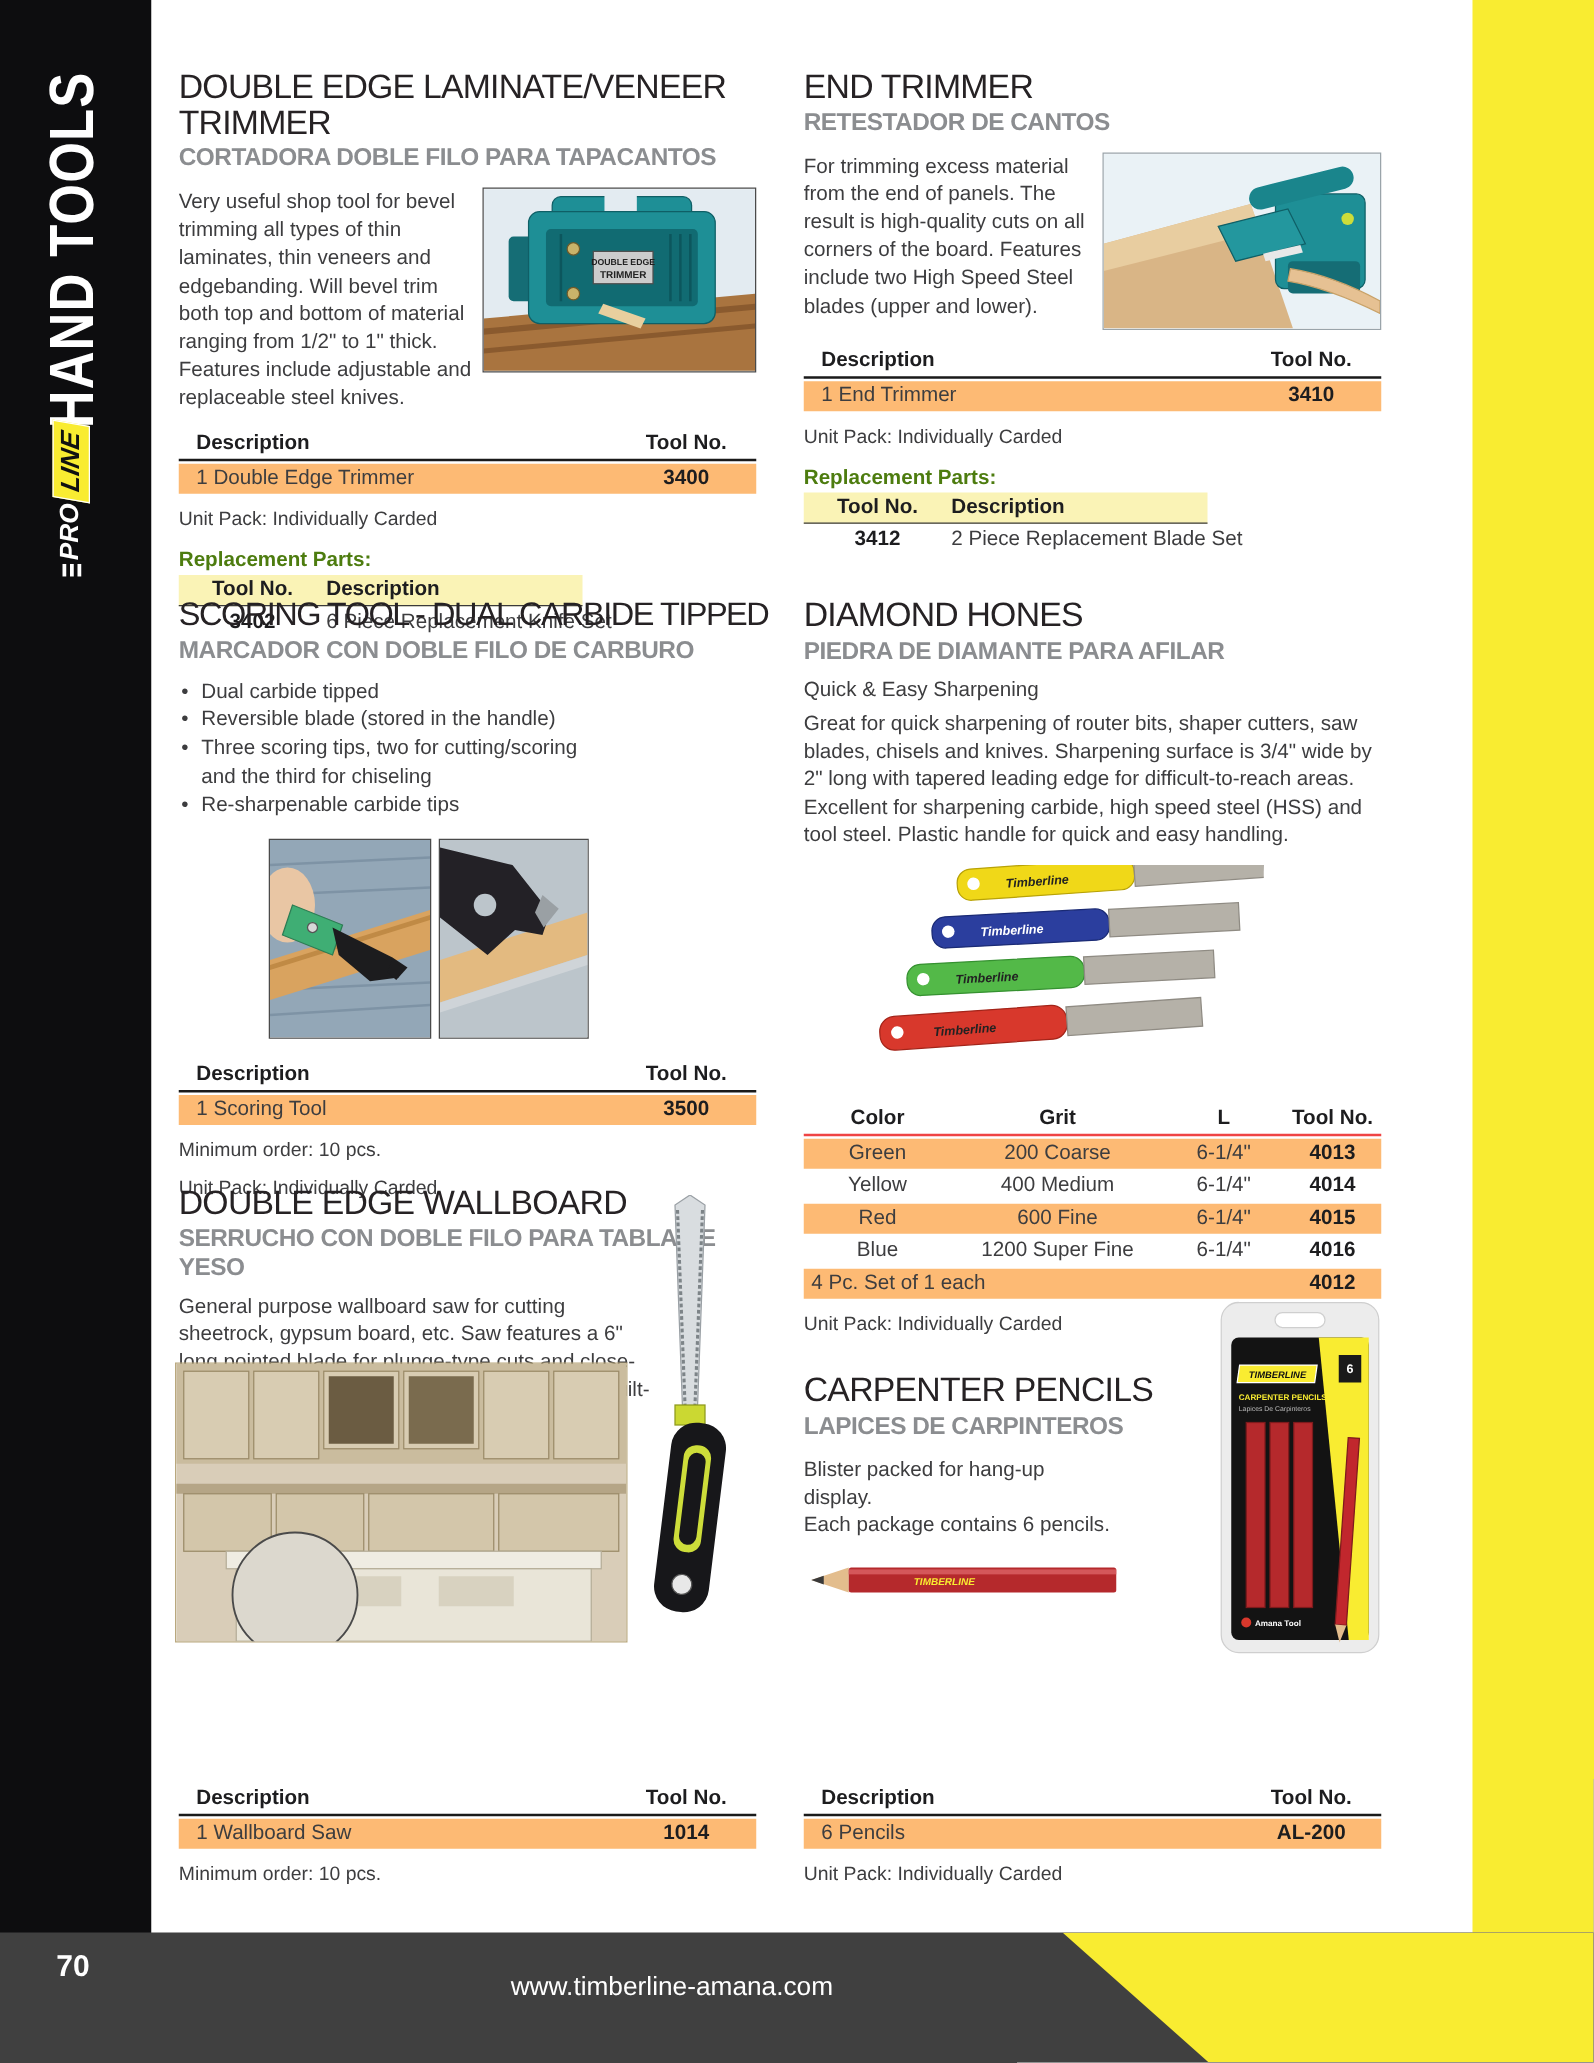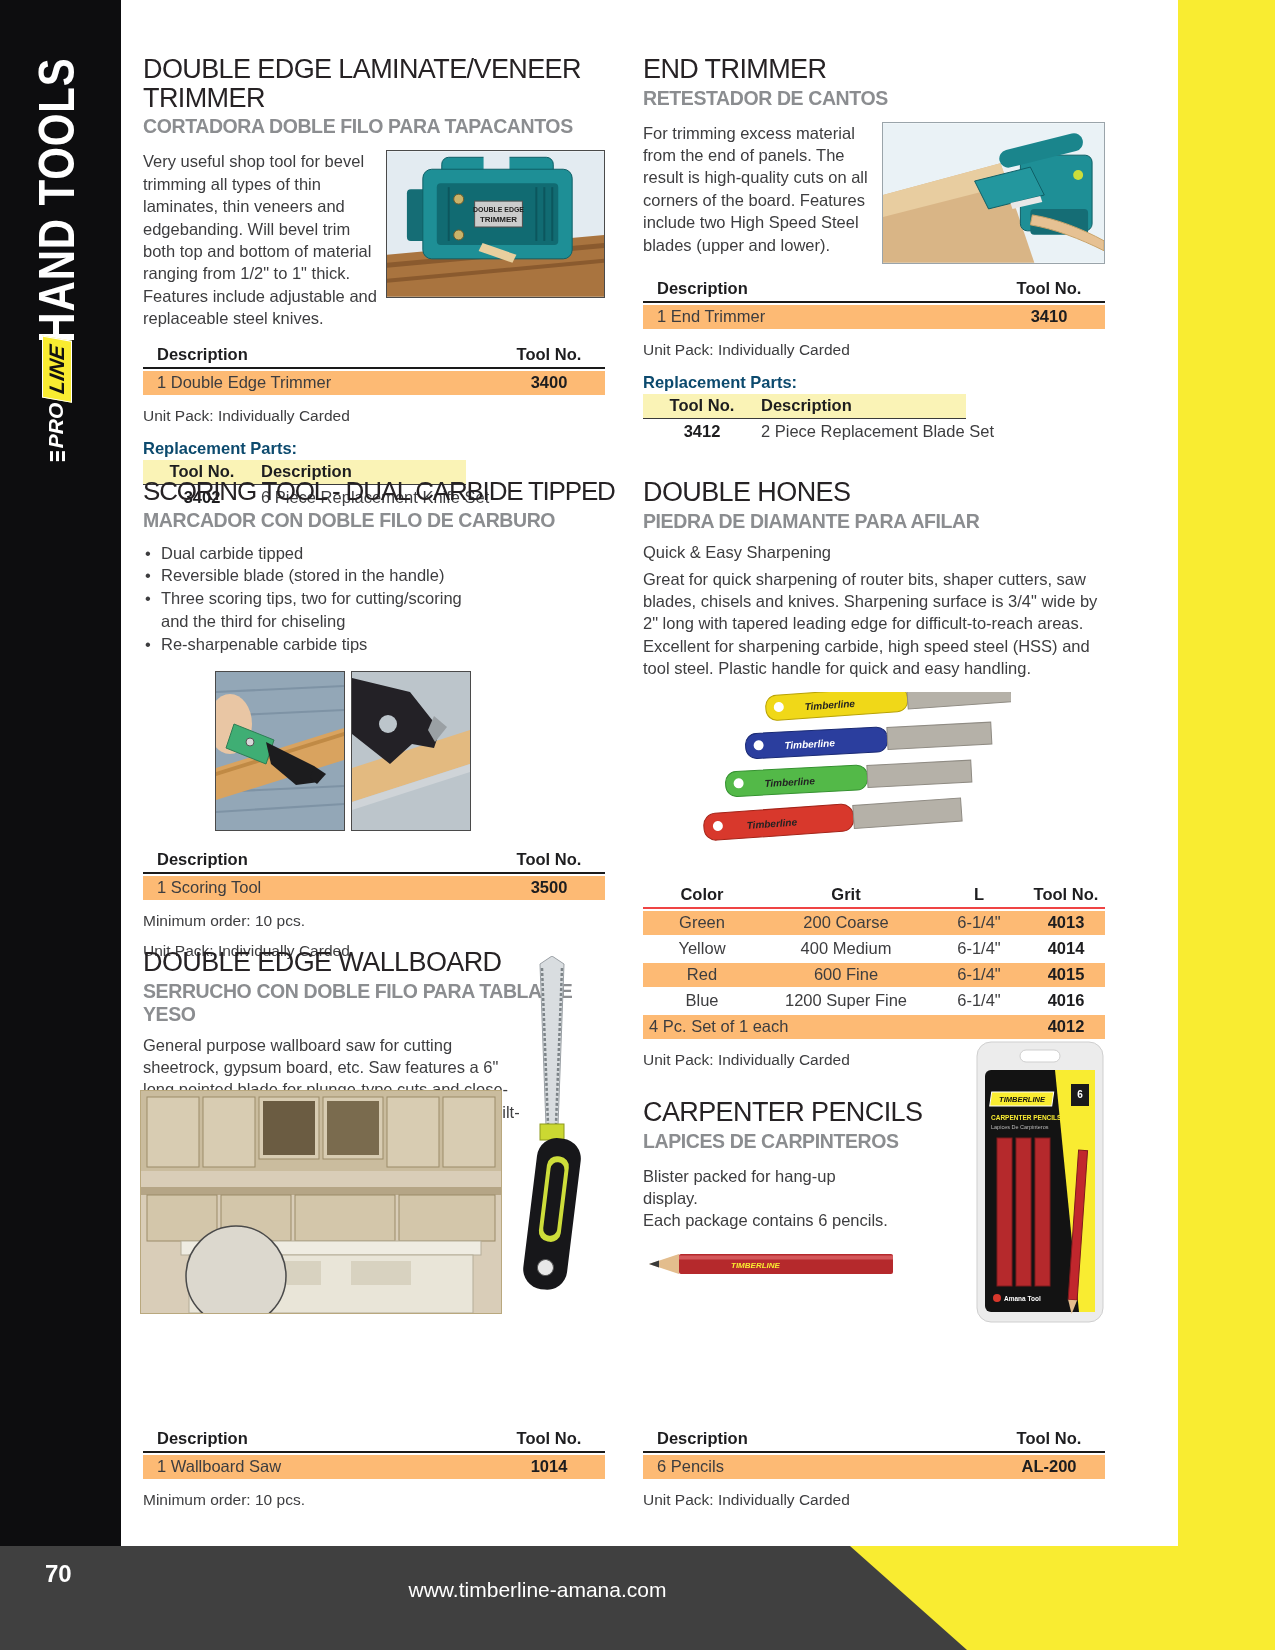--- a/index.html
+++ b/index.html
@@ -32,21 +32,21 @@
   .flexrow{display:flex;align-items:flex-start;}
   .note{font-size:15.5px;color:#3d3d3f;margin-top:12px;}
   
   .tbl{width:100%;}
   .tbl-head{display:flex;justify-content:space-between;align-items:baseline;font-weight:bold;font-size:16.5px;
         color:#1d1d1f;padding:1px 10px 3px 14px;border-bottom:2px solid #1a1a1a;}
   .tbl-row{display:flex;justify-content:space-between;font-size:16.5px;padding:2px 10px 3px 14px;margin-top:2px;}
   .hl{background:#fdba74;}
   .tno{width:92px;text-align:center;}
   .bold{font-weight:bold;color:#1d1d1f;}
-  .rep-label{font-weight:bold;font-size:16.5px;color:#0c4a6e;margin:14px 0 2px 0;}
+  .rep-label{font-weight:bold;font-size:16.5px;color:#4d7c0f;margin:14px 0 2px 0;}
   .rep-head{display:flex;width:70%;background:#faf3b6;font-weight:bold;font-size:16.5px;color:#1d1d1f;
         padding:2px 0 3px 0;border-bottom:1px solid #3a3a3a;}
   .rep-row{display:flex;font-size:16.5px;padding:3px 0 0 0;}
   .rep-c1{width:118px;text-align:center;}
   .rep-c2{flex:1;text-align:left;}
   .d-head{display:flex;font-weight:bold;font-size:16.5px;color:#1d1d1f;padding:1px 0 3px 0;border-bottom:2px solid #ef4444;}
   .d-row{display:flex;font-size:16.5px;padding:2px 0 3px 0;margin-top:2px;}
   .dc1{width:118px;text-align:center;}
   .dc2{width:170px;text-align:center;}
   .dc3{width:96px;text-align:center;}
@@ -286,21 +286,21 @@
       <span class="rep-c1">Tool No.</span>
       <span class="rep-c2">Description</span>
     </div>
     <div class="rep-row">
       <span class="rep-c1 bold">3412</span>
       <span class="rep-c2">2 Piece Replacement Blade Set</span>
     </div>
   </div>
 
   <div class="sec col-r" style="top:478px;">
-    <h1>DOUBLE HONES</h1>
+    <h1>DIAMOND HONES</h1>
     <div class="sub">PIEDRA DE DIAMANTE PARA AFILAR</div>
     <div class="tagline">Quick &amp; Easy Sharpening</div>
     <div class="body" style="margin-top:6px;">Great for quick sharpening of router bits, shaper cutters, saw blades, chisels and knives. Sharpening surface is 3/4" wide by 2" long with tapered leading edge for difficult-to-reach areas. Excellent for sharpening carbide, high speed steel (HSS) and tool steel. Plastic handle for quick and easy handling.</div>
     <svg class="photo" style="margin:12px 0 0 56px;" width="312" height="178" viewBox="0 0 312 178">
       <g transform="translate(66,4) rotate(-4)">
         <rect x="0" y="0" width="142" height="25" rx="11" fill="#f0d818" stroke="#b8a206"></rect>
         <circle cx="13" cy="12" r="5" fill="#fff"></circle>
         <text x="64" y="17" font-size="10" font-style="italic" font-weight="bold" text-anchor="middle" fill="#222">Timberline</text>
         <rect x="142" y="1" width="104" height="22" fill="#b5b1a8" stroke="#8f8b83"></rect>
       </g>

